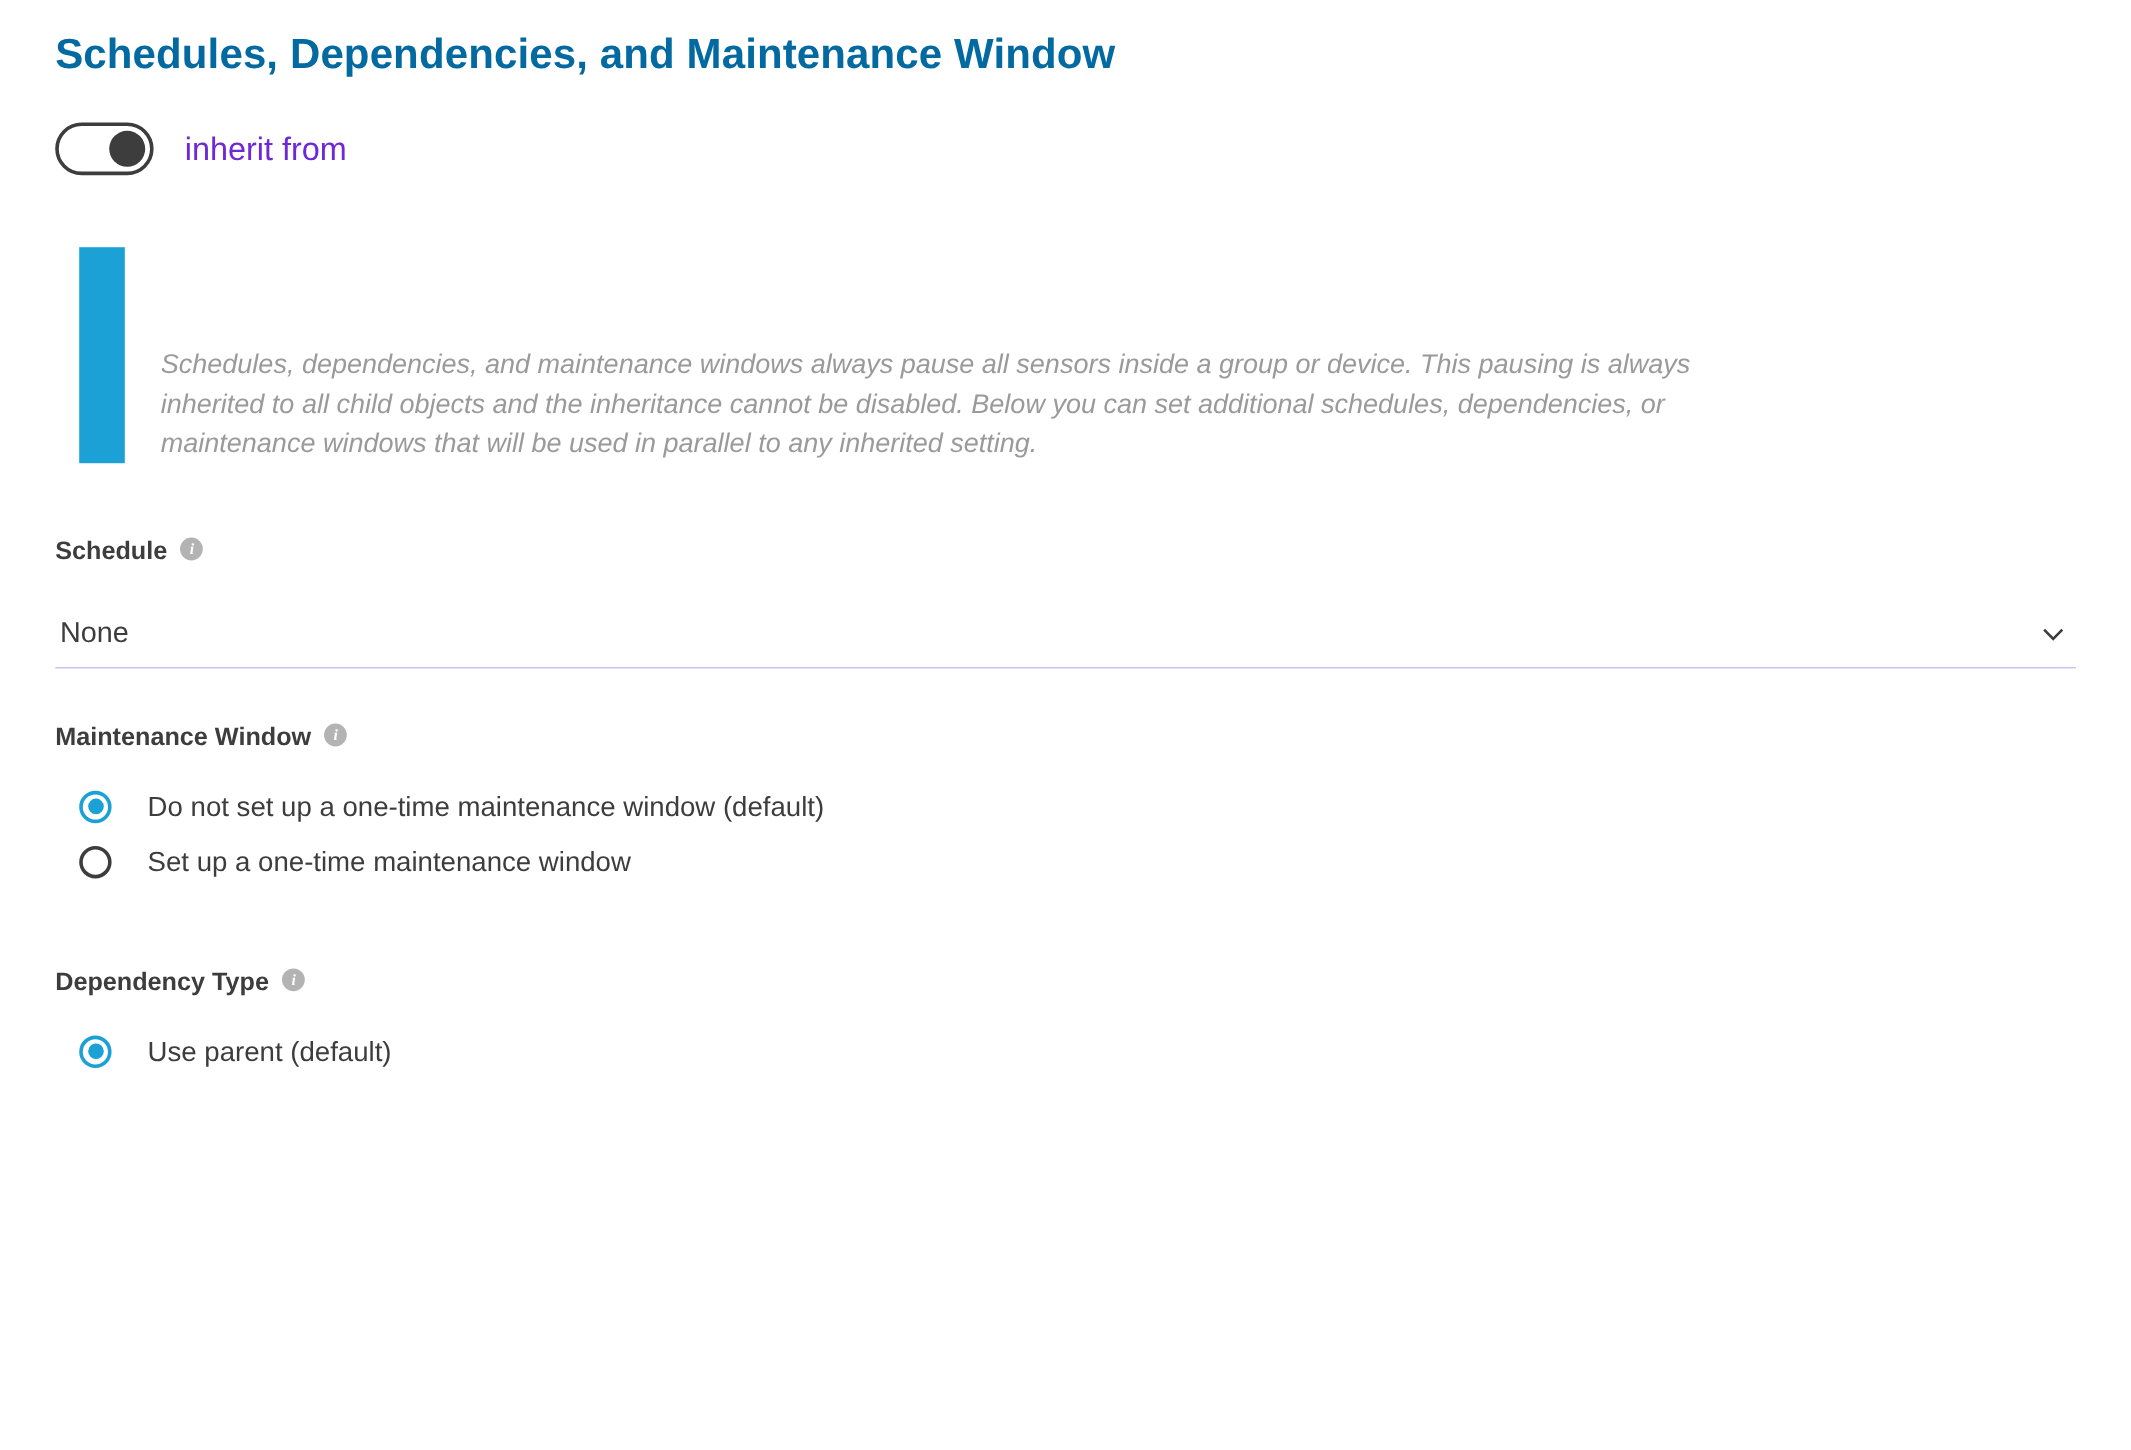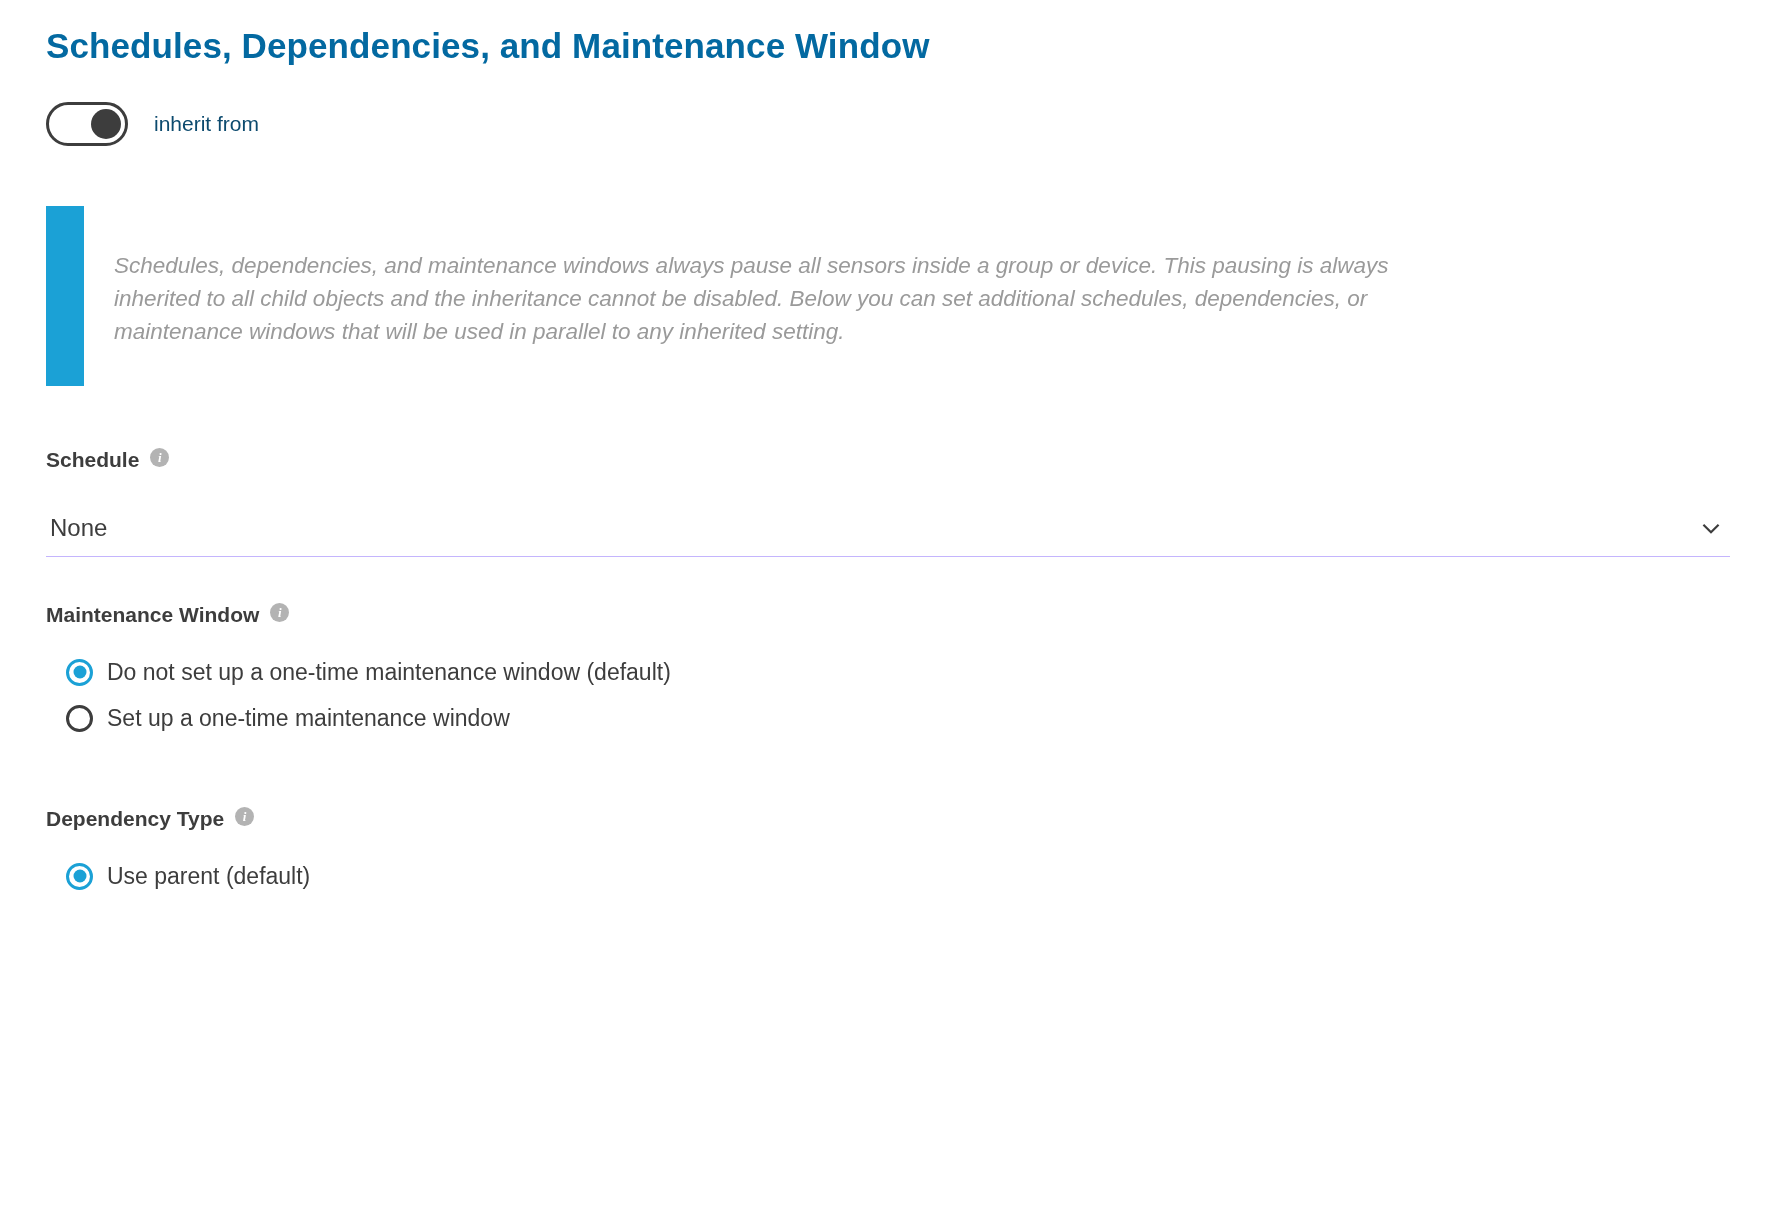--- a/index.html
+++ b/index.html
@@ -50,29 +50,30 @@
     position: absolute;
     top: 4px;
     right: 4px;
     width: 30px;
     height: 30px;
     border-radius: 50%;
     background: #3d3d3d;
   }
   .toggle-label {
     margin-left: 26px;
-    font-size: 21px;
-    color: #0c4a6e;
+    font-size: 27px;
+    color: #6d28d9;
   }
 
   
   .callout {
     display: flex;
     margin-top: 60px;
-    align-items: center;
+    align-items: flex-end;
+    margin-left: 20px;
   }
   .callout-bar {
     width: 38px;
     background: #1ba1d6;
     flex: none;
     min-height: 180px;
   }
   .callout-text {
     margin-left: 30px;
     font-size: 22.5px;
@@ -138,20 +139,21 @@
   .mw-block { margin-top: 46px; }
   .dep-block { margin-top: 66px; }
 
   .radio-list { margin-top: 22px; }
   .radio-row {
     display: flex;
     align-items: center;
     height: 46px;
     margin-left: 20px;
     cursor: pointer;
+    gap: 16px;
   }
   .radio {
     width: 27px;
     height: 27px;
     border-radius: 50%;
     border: 3px solid #3d3d3d;
     box-sizing: border-box;
     flex: none;
     position: relative;
     background: #fff;

